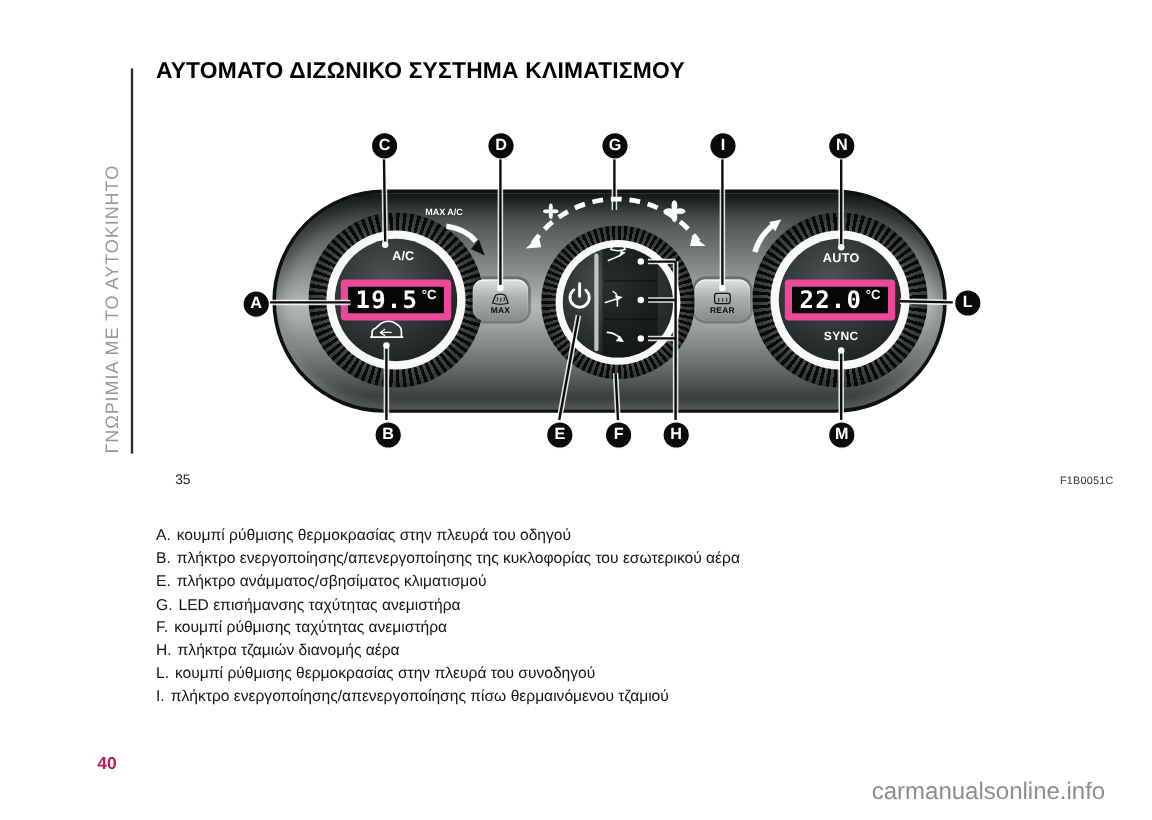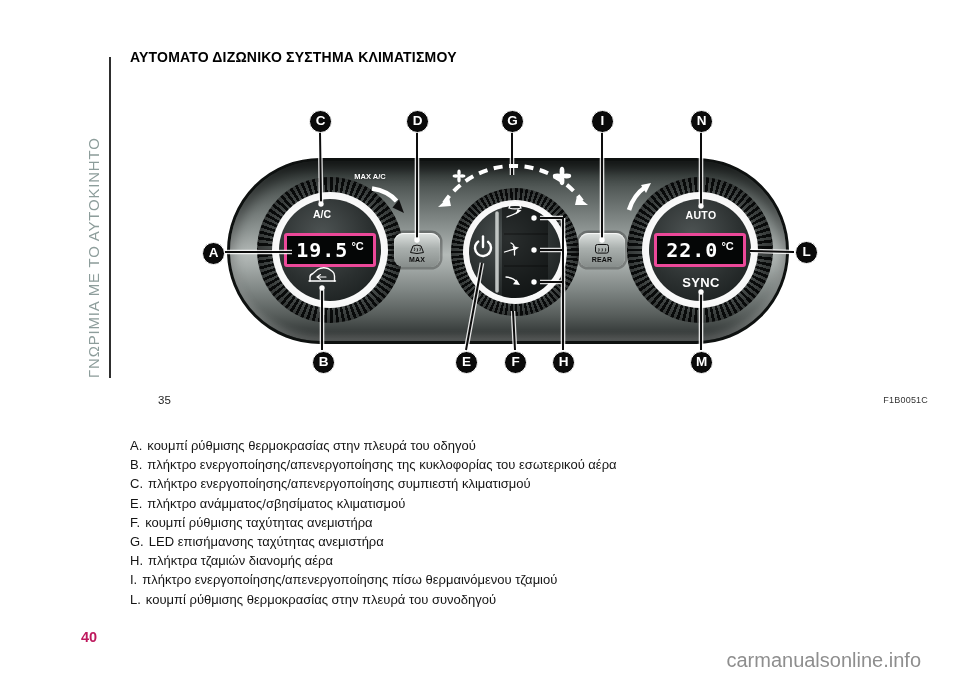--- a/index.html
+++ b/index.html
@@ -8,45 +8,45 @@
     background:#fff;font-family:"Liberation Sans",sans-serif;color:#111;
   }
   
   .side-text{
     position:absolute;left:85px;top:378px;width:321px;
     transform:rotate(-90deg);transform-origin:0 0;
     font-size:15px;letter-spacing:.8px;color:#8d9d9b;white-space:nowrap;
   }
   .side-rule{position:absolute;left:109px;top:57px;width:2px;height:321px;background:#2e2e2e;}
   
-  .page-title{position:absolute;left:130px;top:49px;font-size:14px;font-weight:bold;letter-spacing:.2px;color:#000;}
+  .page-title{position:absolute;left:130px;top:49px;font-size:19px;font-weight:bold;letter-spacing:.2px;color:#000;}
   .legend{position:absolute;left:130px;top:423px;width:812px;font-size:13px;line-height:19.2px;color:#141414;margin-top:13px;}
   .legend-row span.ll{margin-right:5px;}
-  .fig-num{position:absolute;left:146px;top:394px;font-size:11.5px;color:#222;margin-left:12px;}
+  .fig-num{position:absolute;left:146px;top:394px;font-size:11.5px;color:#222;}
   .fig-code{position:absolute;left:840px;top:395px;width:88px;text-align:right;font-size:9px;color:#333;letter-spacing:.2px;}
   .page-num{position:absolute;left:81px;top:629px;font-size:14.5px;font-weight:bold;color:#be185d;}
   .watermark{position:absolute;left:536px;top:649px;width:385px;text-align:right;font-size:20px;color:#8e8e8e;}
   
   .panel{
     position:absolute;left:227px;top:158px;width:562px;height:186px;
     border-radius:93px;border:3px solid #0e1110;box-sizing:border-box;
     background:linear-gradient(180deg,#232827 0%,#3f4644 8%,#5b6260 18%,#8d9492 38%,#b4bab8 52%,#a6acaa 58%,#7e8583 72%,#565c5a 86%,#343938 96%,#2a2e2d 100%);
     box-shadow:inset 0 10px 14px rgba(0,0,0,.45), inset 0 -5px 7px rgba(255,255,255,.22);
   }
   .knurl{position:absolute;border-radius:50%;
     background:radial-gradient(circle,transparent 52%,rgba(0,0,0,.38) 74%),
                repeating-conic-gradient(#0b0d0d 0deg 2.4deg,#4a4f4e 2.4deg 4.8deg);}
   .ring{position:absolute;border-radius:50%;
     background:radial-gradient(circle,#ffffff 52%,#f2f2f2 78%,#c9cccb 100%);}
   .face{position:absolute;border-radius:50%;overflow:hidden;
     background:radial-gradient(circle at 42% 35%,#4e5454,#2b3030 55%,#141818 100%);}
   .mode-col{position:absolute;left:33px;top:0;width:46px;height:92px;background:rgba(5,8,8,.5);}
   .display{
     position:absolute;width:92px;height:34px;background:#050606;
-    border:3px solid #ec4899;border-radius:3px;box-sizing:border-box;
+    border:6px solid #ec4899;border-radius:3px;box-sizing:border-box;
     display:flex;align-items:center;justify-content:center;color:#fff;
   }
   .display .digits{font-family:"DejaVu Sans Mono",monospace;font-weight:bold;font-size:20px;letter-spacing:1px;}
   .display .unit{font-size:11px;font-weight:bold;margin-left:3px;transform:translateY(-4px);}
   .panel-btn{
     position:absolute;width:46px;height:34px;border-radius:9px;box-sizing:border-box;
     background:linear-gradient(180deg,#dfe3e1,#aab0ae 45%,#878d8b);
     border:1.5px solid #14181
     7;box-shadow:0 0 0 2.5px rgba(15,18,17,.3), inset 0 1px 1px rgba(255,255,255,.8);
   }
@@ -90,23 +90,23 @@
 
 <div class="display" style="left:284px;top:233px">
   <span class="digits">19.5</span>
   <span class="unit">°C</span>
 </div>
 <div class="display" style="left:654px;top:233px">
   <span class="digits">22.0</span>
   <span class="unit">°C</span>
 </div>
 
-<div class="ktext" style="left:302px;top:208px;width:40px;font-size:10.5px">A/C</div>
+<div class="ktext" style="left:316px;top:208px;width:40px;font-size:10.5px">A/C</div>
 <div class="ktext" style="left:681px;top:209px;width:40px;font-size:10.5px;letter-spacing:.3px">AUTO</div>
-<div class="ktext" style="left:681px;top:275px;width:40px;font-size:13px;letter-spacing:.3px">SYNC</div>
+<div class="ktext" style="left:681px;top:275px;width:40px;font-size:10px;letter-spacing:.3px">SYNC</div>
 <div class="ktext" style="left:344px;top:172px;width:52px;font-size:7.5px;text-shadow:0 0 2px rgba(0,0,0,.55)">MAX A/C</div>
 
 <svg class="overlay" viewBox="0 0 960 683">
 
   <g fill="none" stroke-linecap="butt">
     <path d="M320 132 L321 202 M417 132 L417 239 M512 132 L512 175 M602 132 L602 239 M701 132 L701 204
              M225 252 L292 252 M794 252 L750 251 M322 350 L322 290 M466 350 L482 263 M515 350 L513 311
              M701 350 L701 294 M563 350 L563 218 M563 218 L540 218 M563 250 L540 250 M563 282 L540 282" stroke="#ffffff" stroke-width="4.6" opacity=".85"></path>
     <path d="M320 132 L321 202 M417 132 L417 239 M512 132 L512 175 M602 132 L602 239 M701 132 L701 204
              M225 252 L292 252 M794 252 L750 251 M322 350 L322 290 M466 350 L482 263 M515 350 L513 311
@@ -209,23 +209,22 @@
 <div class="callout" style="left:795px;top:241px">L</div>
 <div class="callout" style="left:690px;top:351px">M</div>
 <div class="callout" style="left:690px;top:110px">N</div>
 
 <div class="fig-num">35</div>
 <div class="fig-code">F1B0051C</div>
 
 <div class="legend">
   <div class="legend-row"><span class="ll">A.</span><span>κουμπί ρύθμισης θερμοκρασίας στην πλευρά του οδηγού</span></div>
   <div class="legend-row"><span class="ll">B.</span><span>πλήκτρο ενεργοποίησης/απενεργοποίησης της κυκλοφορίας του εσωτερικού αέρα</span></div>
-  <div class="legend-row"><span class="ll">C.</span><span>πλήκτρο ενεργοποίησης/απενεργοποίησης συμπιεστή κλιματισμού</span></div>
   <div class="legend-row"><span class="ll">E.</span><span>πλήκτρο ανάμματος/σβησίματος κλιματισμού</span></div>
+  <div class="legend-row"><span class="ll">G.</span><span>LED επισήμανσης ταχύτητας ανεμιστήρα</span></div>
   <div class="legend-row"><span class="ll">F.</span><span>κουμπί ρύθμισης ταχύτητας ανεμιστήρα</span></div>
-  <div class="legend-row"><span class="ll">G.</span><span>LED επισήμανσης ταχύτητας ανεμιστήρα</span></div>
   <div class="legend-row"><span class="ll">H.</span><span>πλήκτρα τζαμιών διανομής αέρα</span></div>
+  <div class="legend-row"><span class="ll">L.</span><span>κουμπί ρύθμισης θερμοκρασίας στην πλευρά του συνοδηγού</span></div>
   <div class="legend-row"><span class="ll">I.</span><span>πλήκτρο ενεργοποίησης/απενεργοποίησης πίσω θερμαινόμενου τζαμιού</span></div>
-  <div class="legend-row"><span class="ll">L.</span><span>κουμπί ρύθμισης θερμοκρασίας στην πλευρά του συνοδηγού</span></div>
 </div>
 
 <div class="page-num">40</div>
 <div class="watermark">carmanualsonline.info</div>
 
 </body></html>

